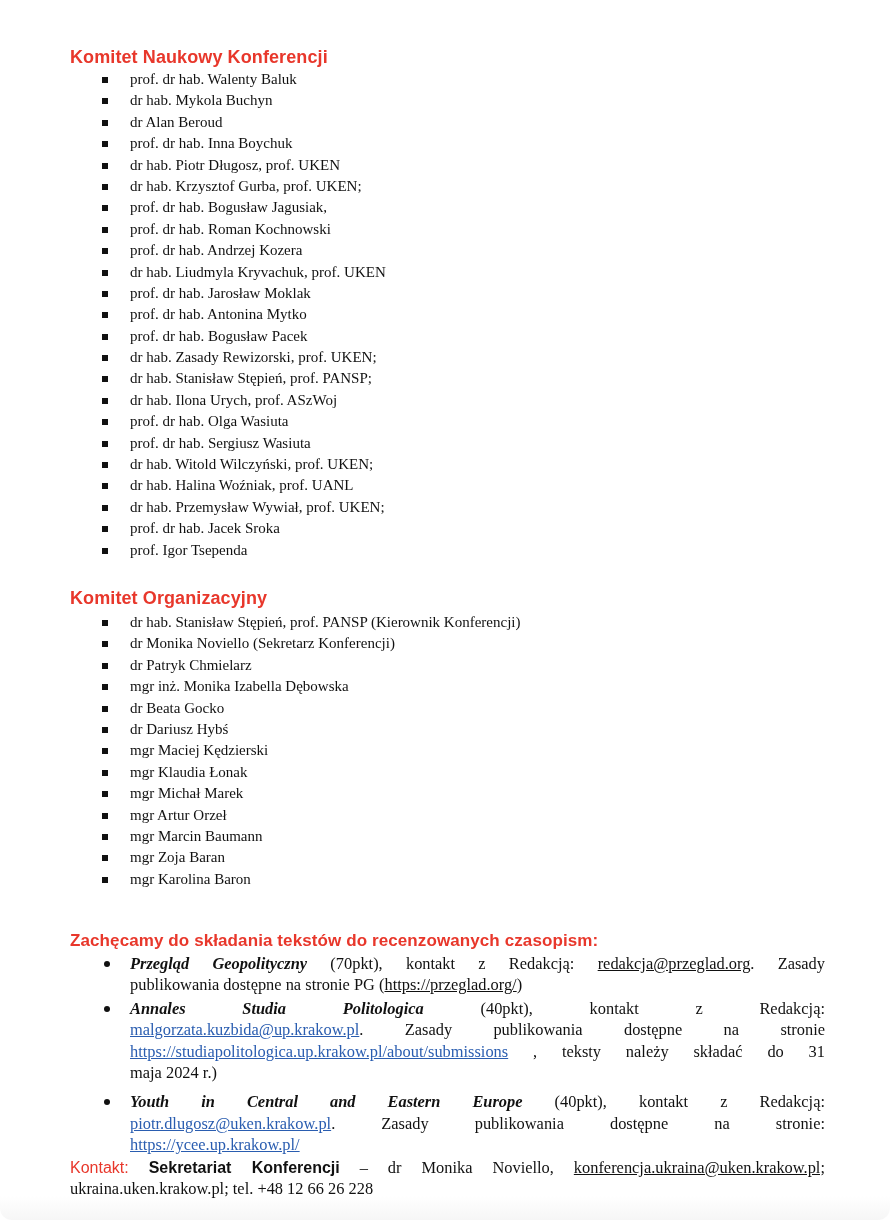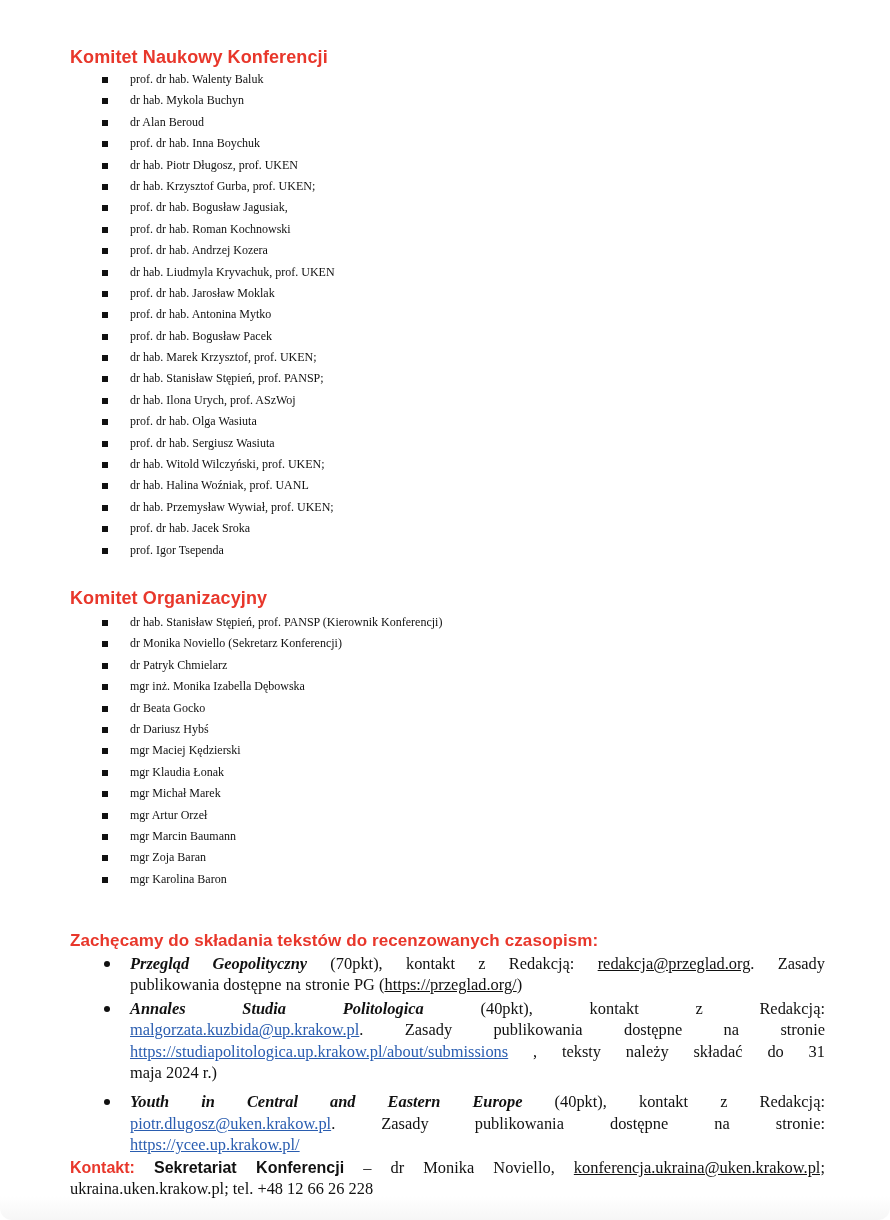--- a/index.html
+++ b/index.html
@@ -14,34 +14,34 @@
     background: linear-gradient(to bottom, #ffffff 0, #ffffff 1196px, #f6f6f6 1220px); border-radius: 12px; }
   .heading {
     position: absolute; left: 70px;
     font-family: "Liberation Sans Narrow", "Liberation Sans", sans-serif;
     font-weight: bold; font-size: 18px; color: #e8372b;
     letter-spacing: 0.1px;
   }
   .sq-list { position: absolute; left: 70px; margin: 0; padding: 0; list-style: none; }
   .sq-list li {
     position: relative; height: 21.4px; line-height: 21.4px;
-    font-size: 12px; padding-left: 60px; white-space: nowrap;
+    font-size: 15px; padding-left: 60px; white-space: nowrap;
   }
   .sq-list li .bullet {
     position: absolute; left: 32px; top: 8px; width: 6px; height: 6px; background: #111;
   }
   .journals { position: absolute; left: 70px; width: 755px; margin: 0; padding: 0; list-style: none; }
   .journals li { position: relative; padding-left: 60px; font-size: 16.4px; line-height: 21.4px; text-align: justify; text-align-last: left; }
   .journals li .dot { position: absolute; left: 34px; top: 8px; width: 6px; height: 6px; border-radius: 50%; background: #111; }
   .journals .jname { font-weight: bold; font-style: italic; }
   .journals .justify-line { display: block; text-align: justify; text-align-last: justify; }
   a.link-black { color: #111; text-decoration: underline; }
   a.link-blue { color: #2a5db0; text-decoration: underline; }
   .contact { position: absolute; left: 70px; top: 1157px; width: 755px; font-size: 16.4px; line-height: 21.4px; }
-  .contact .label-red { color: #e8372b; font-weight: bold; font-family: "Liberation Sans", sans-serif; font-size: 16px; }
+  .contact .label-red { color: #e8372b; font-weight: normal; font-family: "Liberation Sans", sans-serif; font-size: 16px; }
   .contact .label-bold { font-weight: bold; font-family: "Liberation Sans", sans-serif; font-size: 16px; }
   .contact .justify-line { display: block; text-align: justify; text-align-last: justify; }
 </style>
 </head>
 <body>
 
 <div class="page">
 
   <div class="heading" style="top:47px;">Komitet Naukowy Konferencji</div>
   <ul class="sq-list" id="sci-list" style="top:69px;">
@@ -51,21 +51,21 @@
       <li><span class="bullet"></span><span>prof. dr hab. Inna Boychuk</span></li>
       <li><span class="bullet"></span><span>dr hab. Piotr Długosz, prof. UKEN</span></li>
       <li><span class="bullet"></span><span>dr hab. Krzysztof Gurba, prof. UKEN;</span></li>
       <li><span class="bullet"></span><span>prof. dr hab. Bogusław Jagusiak,</span></li>
       <li><span class="bullet"></span><span>prof. dr hab. Roman Kochnowski</span></li>
       <li><span class="bullet"></span><span>prof. dr hab. Andrzej Kozera</span></li>
       <li><span class="bullet"></span><span>dr hab. Liudmyla Kryvachuk, prof. UKEN</span></li>
       <li><span class="bullet"></span><span>prof. dr hab. Jarosław Moklak</span></li>
       <li><span class="bullet"></span><span>prof. dr hab. Antonina Mytko</span></li>
       <li><span class="bullet"></span><span>prof. dr hab. Bogusław Pacek</span></li>
-      <li><span class="bullet"></span><span>dr hab. Marek Krzysztof, prof. UKEN;</span></li>
+      <li><span class="bullet"></span><span>dr hab. Zasady Rewizorski, prof. UKEN;</span></li>
       <li><span class="bullet"></span><span>dr hab. Stanisław Stępień, prof. PANSP;</span></li>
       <li><span class="bullet"></span><span>dr hab. Ilona Urych, prof. ASzWoj</span></li>
       <li><span class="bullet"></span><span>prof. dr hab. Olga Wasiuta</span></li>
       <li><span class="bullet"></span><span>prof. dr hab. Sergiusz Wasiuta</span></li>
       <li><span class="bullet"></span><span>dr hab. Witold Wilczyński, prof. UKEN;</span></li>
       <li><span class="bullet"></span><span>dr hab. Halina Woźniak, prof. UANL</span></li>
       <li><span class="bullet"></span><span>dr hab. Przemysław Wywiał, prof. UKEN;</span></li>
       <li><span class="bullet"></span><span>prof. dr hab. Jacek Sroka</span></li>
       <li><span class="bullet"></span><span>prof. Igor Tsependa</span></li>
     </ul>

